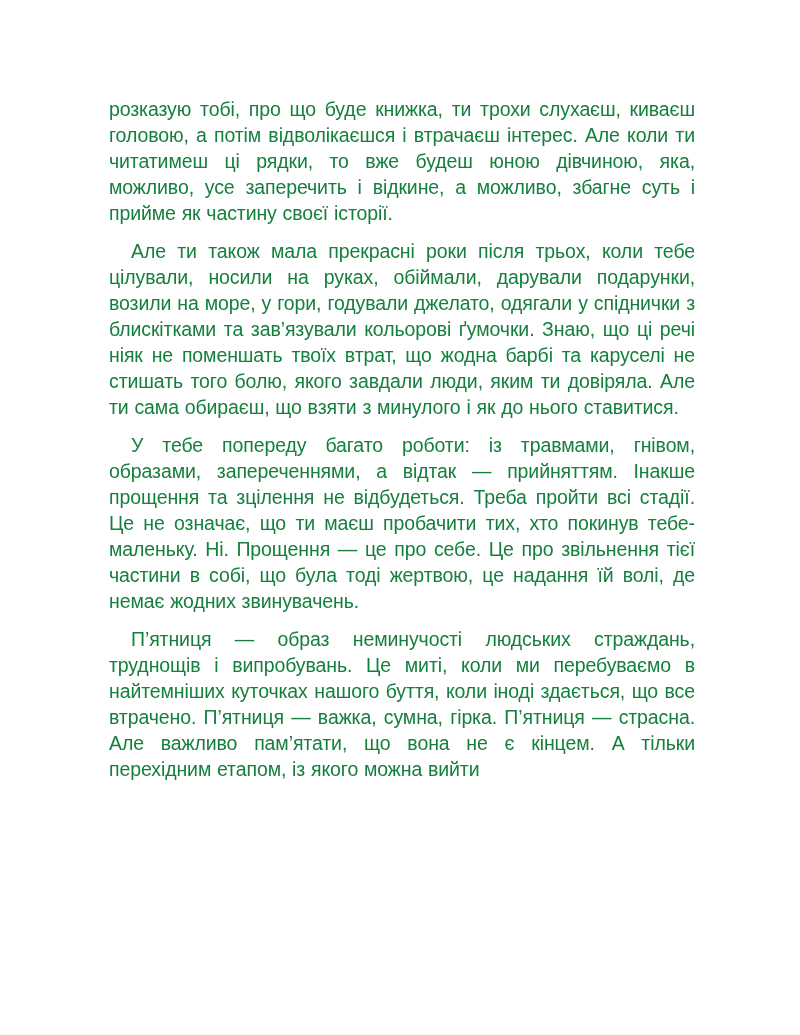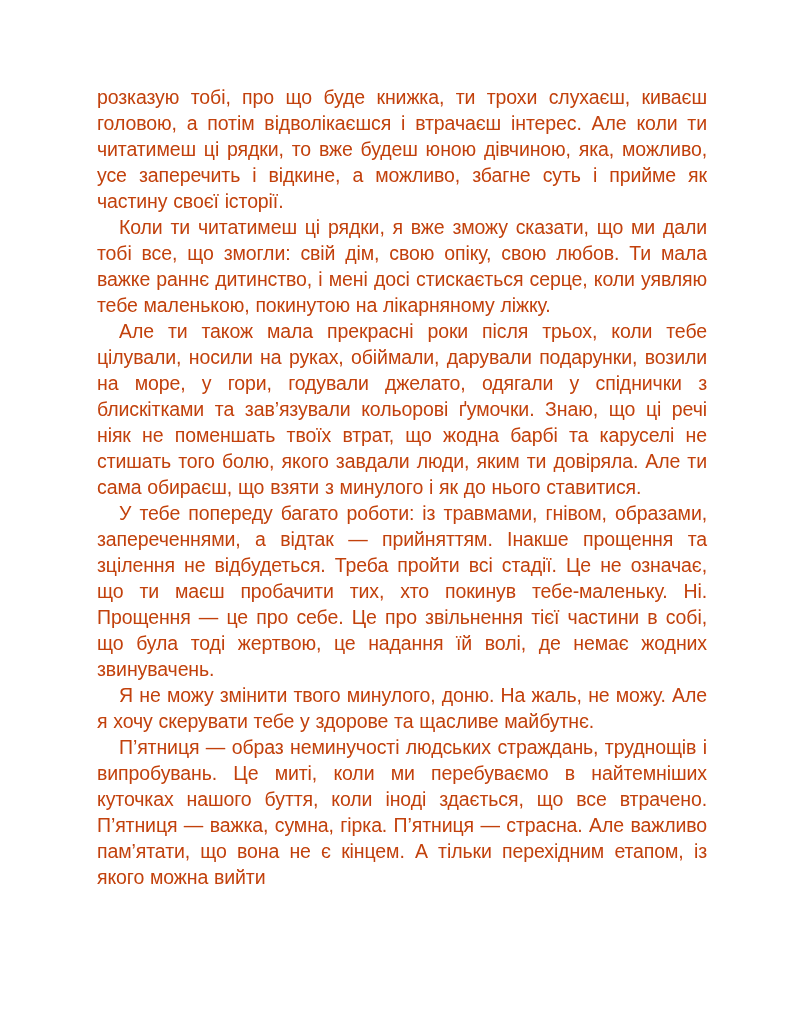--- a/index.html
+++ b/index.html
@@ -17,37 +17,35 @@
     box-sizing: border-box;
     width: 800px;
     height: 1035px;
     background: #ffffff;
     padding: 84px 93px 0 97px;
   }
   .text-block {
     width: 610px;
   }
   .text-block p {
-    margin: 0;
-    color: #c2410c;
+    margin: 12px;
+    color: #15803d;
     font-size: 19.5px;
     line-height: 26px;
     text-align: justify;
     letter-spacing: -0.1px;
     word-spacing: 0.5px;
   }
   .text-block p.indent {
     text-indent: 22px;
   }
 </style>
 </head>
 <body>
 
 <div class="book-page">
   <div class="text-block">
     <p>розказую тобі, про що буде книжка, ти трохи слухаєш, киваєш головою, а потім відволікаєшся і втрачаєш інтерес. Але коли ти читатимеш ці рядки, то вже будеш юною дівчиною, яка, можливо, усе заперечить і відкине, а можливо, збагне суть і прийме як частину своєї історії.</p>
-    <p class="indent">Коли ти читатимеш ці рядки, я вже зможу сказати, що ми дали тобі все, що змогли: свій дім, свою опіку, свою любов. Ти мала важке раннє дитинство, і мені досі стискається серце, коли уявляю тебе маленькою, покинутою на лікарняному ліжку.</p>
     <p class="indent">Але ти також мала прекрасні роки після трьох, коли тебе цілували, носили на руках, обіймали, дарували подарунки, возили на море, у гори, годували джелато, одягали у спіднички з блискітками та зав’язували кольорові ґумочки. Знаю, що ці речі ніяк не поменшать твоїх втрат, що жодна барбі та каруселі не стишать того болю, якого завдали люди, яким ти довіряла. Але ти сама обираєш, що взяти з минулого і як до нього ставитися.</p>
     <p class="indent">У тебе попереду багато роботи: із травмами, гнівом, образами, запереченнями, а відтак — прийняттям. Інакше прощення та зцілення не відбудеться. Треба пройти всі стадії. Це не означає, що ти маєш пробачити тих, хто покинув тебе-маленьку. Ні. Прощення — це про себе. Це про звільнення тієї частини в собі, що була тоді жертвою, це надання їй волі, де немає жодних звинувачень.</p>
-    <p class="indent">Я не можу змінити твого минулого, доню. На жаль, не можу. Але я хочу скерувати тебе у здорове та щасливе майбутнє.</p>
     <p class="indent">П’ятниця — образ неминучості людських страждань, труднощів і випробувань. Це миті, коли ми перебуваємо в найтемніших куточках нашого буття, коли іноді здається, що все втрачено. П’ятниця — важка, сумна, гірка. П’ятниця — страсна. Але важливо пам’ятати, що вона не є кінцем. А тільки перехідним етапом, із якого можна вийти</p>
   </div>
 </div>
 
 </body></html>

